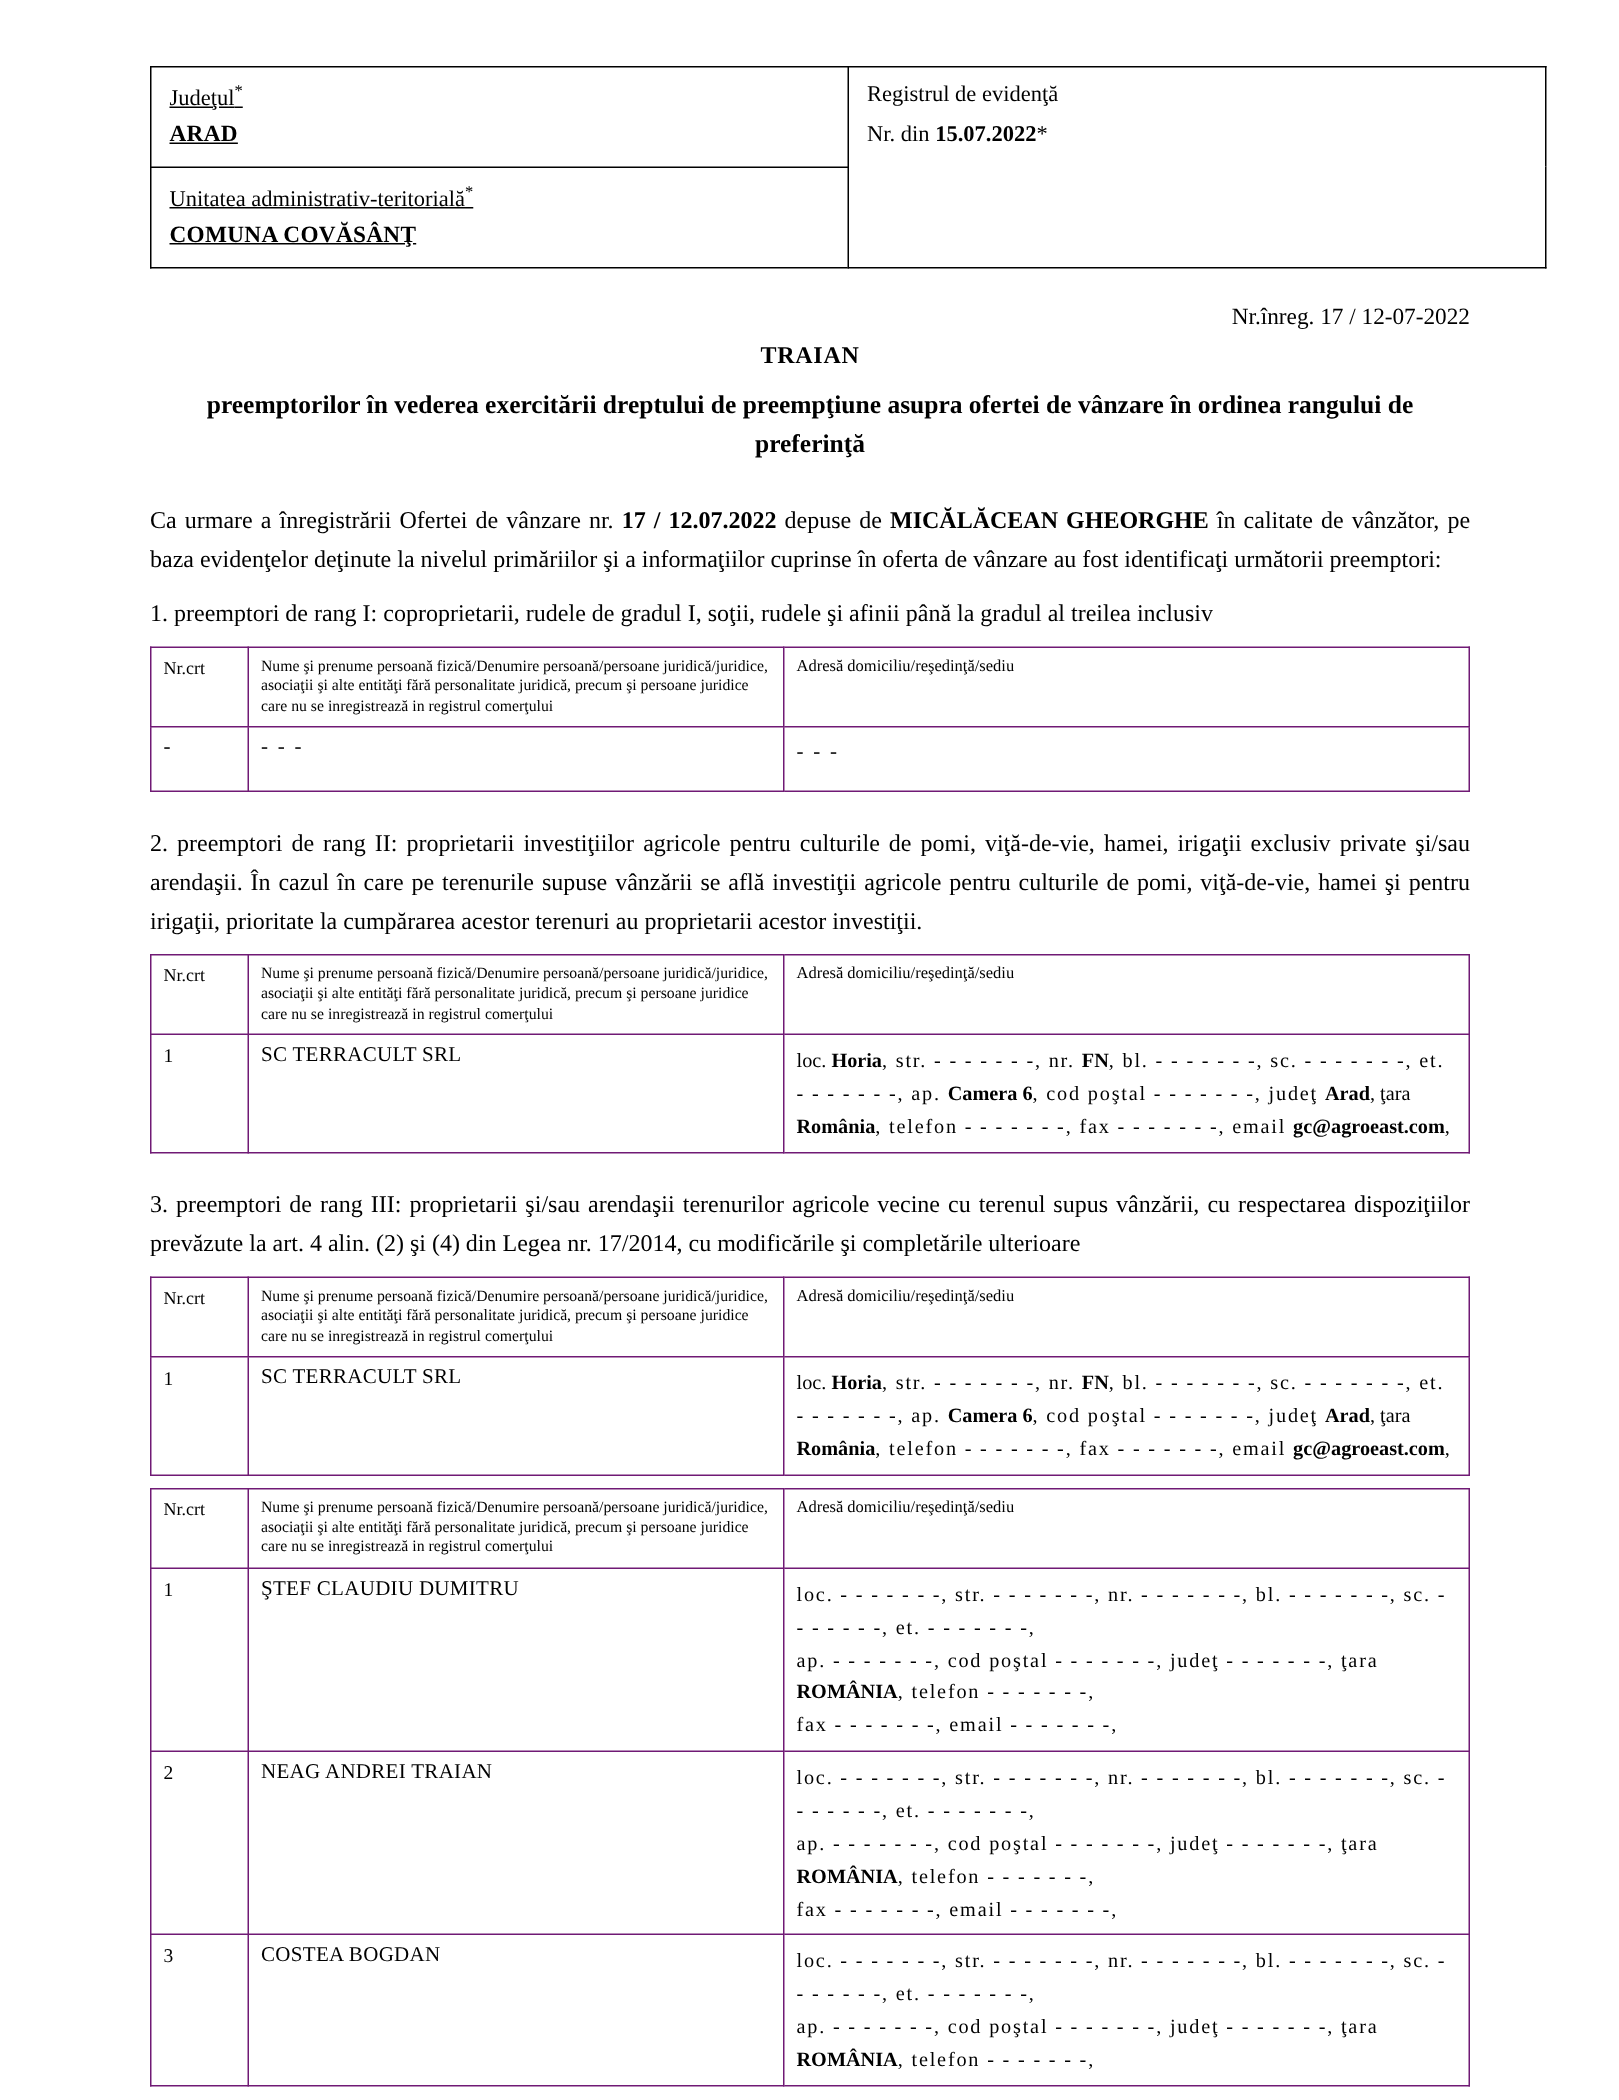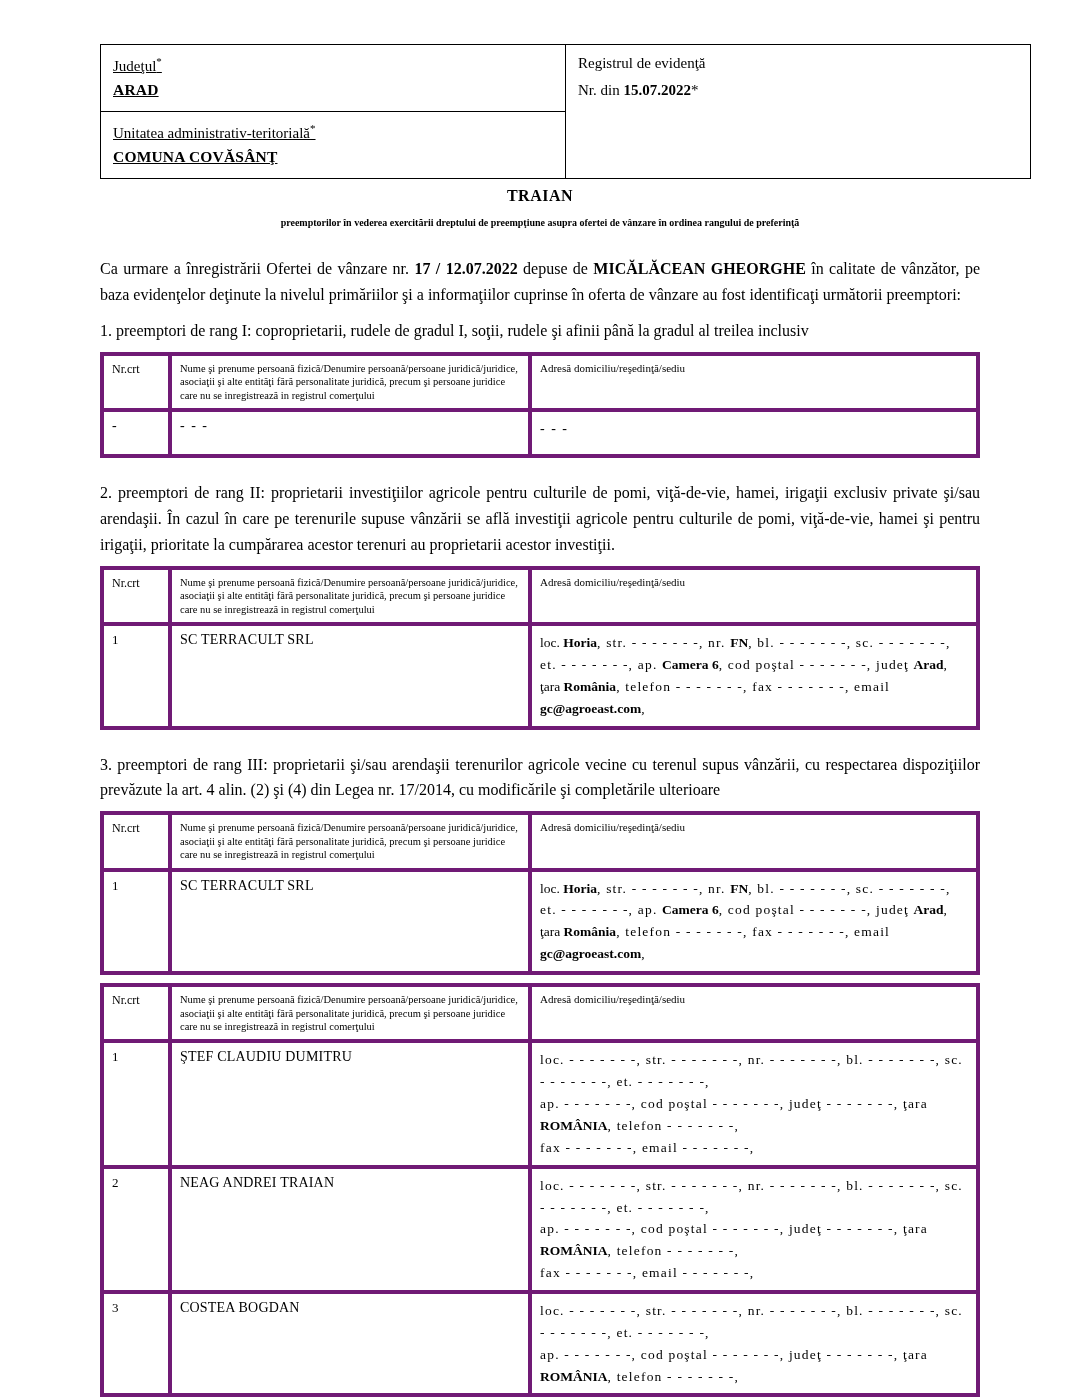--- a/index.html
+++ b/index.html
@@ -69,21 +69,21 @@
     text-align: center;
     font-weight: bold;
     font-size: 16px;
     letter-spacing: .5px;
     width: 880px;
     margin-top: 8px;
   }
   .subtitle {
     text-align: center;
     font-weight: bold;
-    font-size: 10px;
+    font-size: 17px;
     line-height: 1.55;
     width: 880px;
     margin: 10px auto 0 auto;
     padding: 0 10px;
     box-sizing: border-box;
   }
 
   
   .para {
     width: 880px;
@@ -109,21 +109,21 @@
   }
 
   
   .dt {
     width: 880px;
     border-collapse: collapse;
     table-layout: fixed;
     margin-top: 8px;
   }
   .dt td, .dt th {
-    border: 4px solid #701a75;
+    border: 1px solid #701a75;
     vertical-align: top;
     padding: 6px 8px;
     font-weight: normal;
     text-align: left;
   }
   .c-nr { width: 48px; }
   .c-nume { width: 340px; }
   .c-adr { width: auto; }
   .th-small {
     font-size: 10.5px;
@@ -171,20 +171,21 @@
       </tr>
       <tr>
         <td class="hdr-left">
           <div class="lbl"><span>Unitatea administrativ-teritorială</span><span class="star">*</span></div>
           <div class="val">COMUNA COVĂSÂNŢ</div>
         </td>
       </tr>
     </tbody>
       </table>
 
+    <div class="nrinreg">Nr.înreg. 17 / 12-07-2022</div>
 
     <div class="title">TRAIAN</div>
     <div class="subtitle">preemptorilor în vederea exercitării dreptului de preempţiune asupra ofertei de vânzare în ordinea rangului de preferinţă</div>
 
     <div class="para">
       <span>Ca urmare a înregistrării Ofertei de vânzare nr. </span><b>17 / 12.07.2022</b><span> depuse de </span><b>MICĂLĂCEAN GHEORGHE</b><span> în calitate de vânzător, pe baza evidenţelor deţinute la nivelul primăriilor şi a informaţiilor cuprinse în oferta de vânzare au fost identificaţi următorii preemptori:</span>
     </div>
 
     <div class="rank-line">1. preemptori de rang I: coproprietarii, rudele de gradul I, soţii, rudele şi afinii până la gradul al treilea inclusiv</div>
     <table class="dt">

